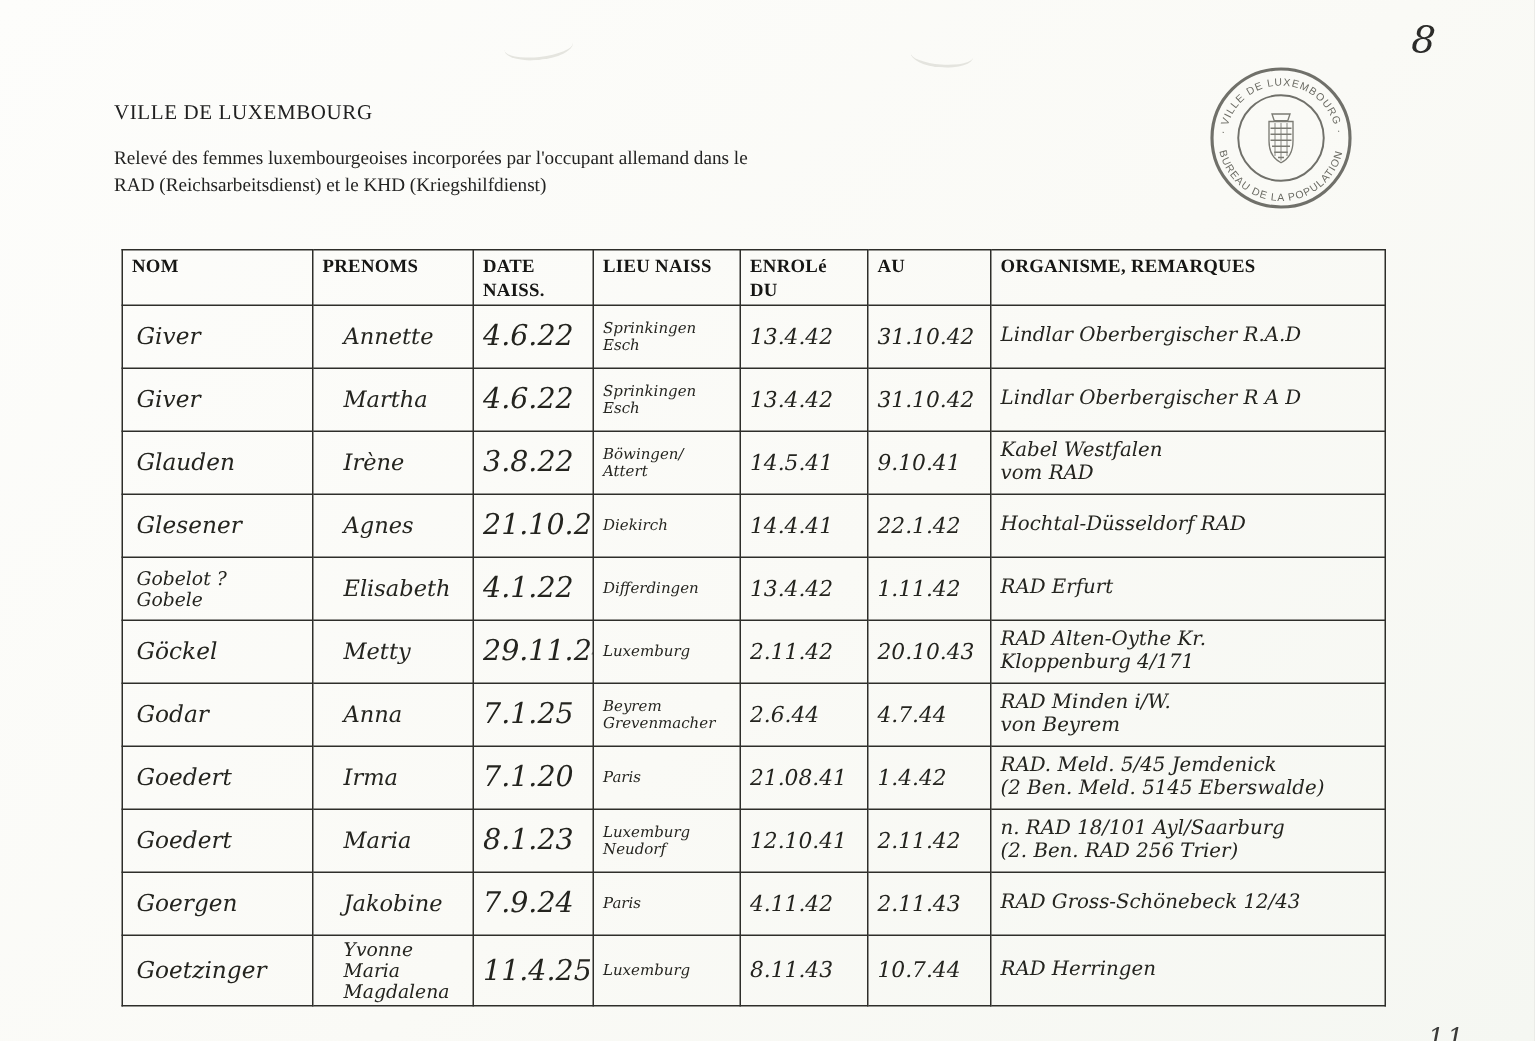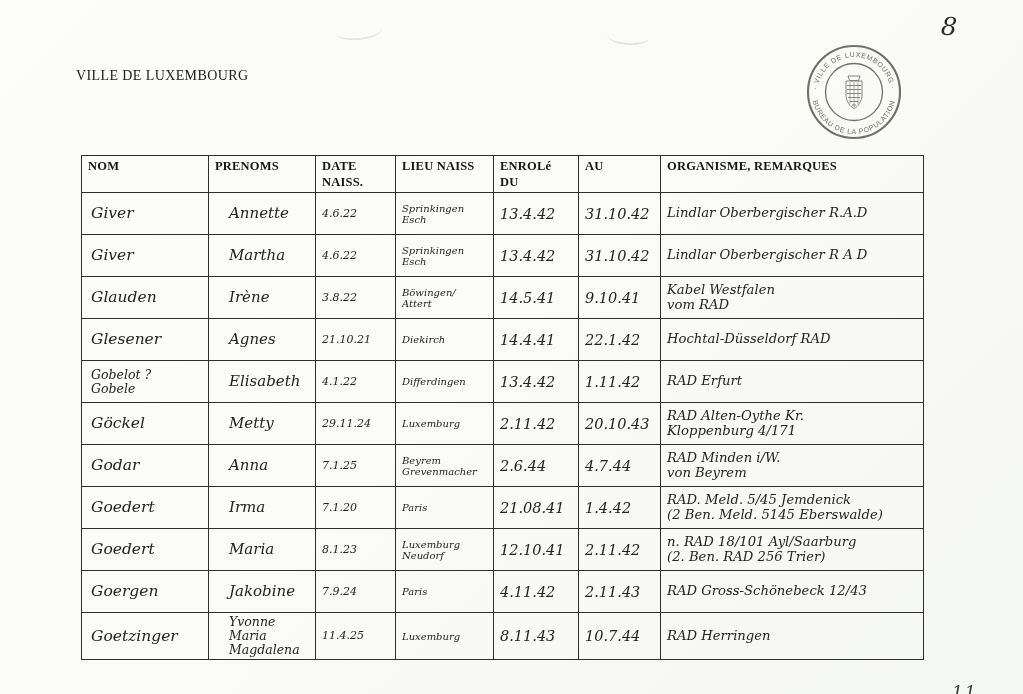--- a/index.html
+++ b/index.html
@@ -34,57 +34,59 @@
   .artifact.a2 { left:607px; top:28px; width:42px; height:15px; transform:rotate(4deg); }
 
   .stamp { position:absolute; left:804px; top:42px; width:100px; height:100px; opacity:.88; }
   .stamp-ring { fill:none; stroke:#5e5e57; }
   .stamp-text {
     font-family:"Liberation Sans", sans-serif; font-size:7px;
     letter-spacing:0.7px; fill:#57574f;
   }
   .coa { stroke:#6a6a62; fill:none; stroke-width:0.9; }
 
-  .table-wrap { position:absolute; left:81px; top:155px; }
+  .table-wrap { position:absolute; left:81px; top:166px; }
   table { border-collapse:collapse; table-layout:fixed; width:842px; background:transparent; }
   th, td { border:1.6px solid #2e2e2a; overflow:hidden; }
   th {
     font-family:"Liberation Serif", serif; font-size:12.5px; font-weight:bold;
     text-align:left; vertical-align:top; padding:3px 6px 2px 6px;
     white-space:pre-line; line-height:1.25; letter-spacing:0.2px; color:#161614;
     height:30px;
   }
   tr.data { height:42px; }
   td {
     vertical-align:middle; padding:2px 6px;
   }
   .hw {
     font-family:"DejaVu Serif", serif; font-style:italic;
     color:#24241f; white-space:pre-line; line-height:1.12;
   }
   td.c-nom     { font-size:15.5px; padding-left:9px; }
   td.c-prenoms { font-size:15px;padding-left:20px; }
-  td.c-date    { font-size:11px;margin-left:48px; }
+  td.c-date    { font-size:19px;margin-left:48px; }
   td.c-lieu    { font-size:10px; }
   td.c-enrole  { font-size:14.5px; }
   td.c-au      { font-size:14.5px; }
   td.c-org     { font-size:13.2px; }
   td.small     { font-size:12.5px; }
 </style>
 </head>
 <body>
 
 <div class="page">
 
   <div class="artifact a1"></div>
   <div class="artifact a2"></div>
 
   <div class="page-number">8</div>
 
   <div class="doc-title">VILLE DE LUXEMBOURG</div>
+  <div class="doc-desc">Relevé des femmes luxembourgeoises incorporées par l'occupant allemand dans le
+RAD (Reichsarbeitsdienst) et le KHD (Kriegshilfdienst)</div>
 
   <svg class="stamp" viewBox="0 0 100 100" aria-hidden="true">
     <defs>
       <path id="arcTop" d="M 13,52 A 37,37 0 0 1 87,52"></path>
       <path id="arcBot" d="M 8,50 A 42,42 0 0 0 92,50"></path>
     </defs>
     <circle class="stamp-ring" cx="50" cy="50" r="46" stroke-width="2.1"></circle>
     <circle class="stamp-ring" cx="50" cy="50" r="28.5" stroke-width="1.3"></circle>
     <text class="stamp-text"><textPath href="#arcTop" startOffset="50%" text-anchor="middle">· VILLE DE LUXEMBOURG ·</textPath></text>
     <text class="stamp-text"><textPath href="#arcBot" startOffset="50%" text-anchor="middle">BUREAU DE LA POPULATION</textPath></text>

